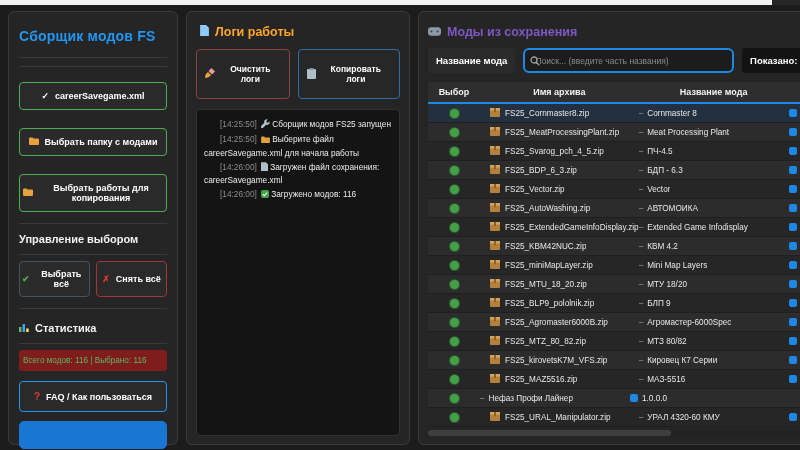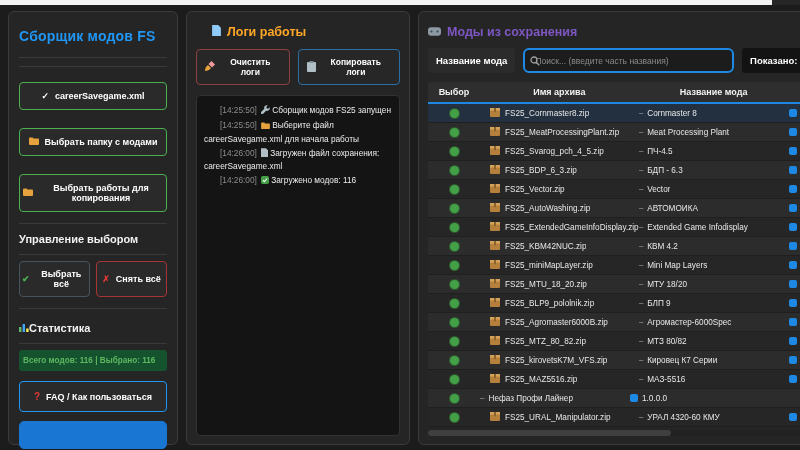--- a/index.html
+++ b/index.html
@@ -25,30 +25,30 @@
          border:1px solid #4caf50; color:#fff; font-weight:bold; font-size:9px; border-radius:4px;
          padding:8px 3px; margin:2px 0 7px; cursor:pointer; font-family:inherit; }
   .btn-row { display:flex; gap:6px; margin:2px 0 7px; }
   .btn-row .btn { margin:0; padding:7px 2px; }
   .btn.select-all { border-color:#45545e; }
   .btn.deselect { border-color:#a73535; }
   .glyph-check { color:#4caf50; font-size:9px; }
   .glyph-check.white { color:#fff; }
   .glyph-x { color:#e53935; font-size:9px; }
   .glyph-q { color:#e53935; font-size:10px; font-weight:bold; }
-  .stats-box { background:#14532d; border-radius:3px; padding:6px 4px; color:#5fb763; font-size:8.2px;
-               font-weight:bold; margin:2px 0 8px; white-space:nowrap; }
+  .stats-box { background:#7f1d1d; border-radius:3px; padding:6px 4px; color:#5fb763; font-size:8.2px;
+               font-weight:normal; margin:2px 0 8px; white-space:nowrap; }
   .btn.faq { border-color:#2196f3; padding:9px 3px; }
   .btn.build { background:#1976d2; border:1px solid #1976d2; font-size:12px; padding:13px 3px; border-radius:5px; }
 
   
   .panel-logs { width:224px; flex:none; padding:8px 9px; display:flex; flex-direction:column; }
-  .logs-header { color:#ffa726; font-weight:bold; font-size:12.5px; display:flex; align-items:center; gap:6px; margin:5px 16px 10px; }
+  .logs-header { color:#ffa726; font-weight:bold; font-size:12.5px; display:flex; align-items:center; gap:6px; margin:5px 4px 10px; }
   .logs-btns { display:flex; gap:8px; margin-bottom:10px; }
-  .lbtn { font-size:8.5px; font-weight:bold; color:#fff; background:#272727; border-radius:4px; padding:7px 8px;
+  .lbtn { font-size:8.5px; font-weight:bold; color:#fff; background:#272727; border-radius:4px; padding:14px 8px;
           display:flex; align-items:center; gap:5px; cursor:pointer; font-family:inherit; }
   .lbtn.clear { border:1px solid #8d4040; }
   .lbtn.copy { border:1px solid #2d6da3; }
   .log-box { background:#141414; border:1px solid #323232; border-radius:4px; flex:1; padding:8px 7px;
              font-size:8.3px; line-height:1.55; overflow:hidden; }
   .log-line { color:#ececec; margin-bottom:1px; }
   .log-time { color:#8d8d8d;padding-left:16px; }
   .log-ic { display:inline-block; vertical-align:-1px; margin:0 2px; }
 
   
@@ -140,21 +140,21 @@
       <button class="btn select-all">
         <span class="glyph-check">✔</span>
         <span>Выбрать всё</span>
       </button>
       <button class="btn deselect">
         <span class="glyph-x">✗</span>
         <span>Снять всё</span>
       </button>
     </div>
     <hr class="divider">
-    <div class="section-title white" style="display:flex;align-items:center;gap:0;margin-top:9px;">
+    <div class="section-title white" style="display:flex;align-items:center;gap:6px;margin-top:9px;">
       <span><svg width="10" height="9" viewBox="0 0 10 9">
             <rect x="0" y="4" width="2.4" height="5" fill="#66bb6a"></rect>
             <rect x="3.6" y="1" width="2.4" height="8" fill="#42a5f5"></rect>
             <rect x="7.2" y="5.5" width="2.4" height="3.5" fill="#ffee58"></rect>
           </svg></span>
       <span>Статистика</span>
     </div>
     <hr class="divider">
     <div class="stats-box">Всего модов: 116 | Выбрано: 116</div>
     <button class="btn faq">

